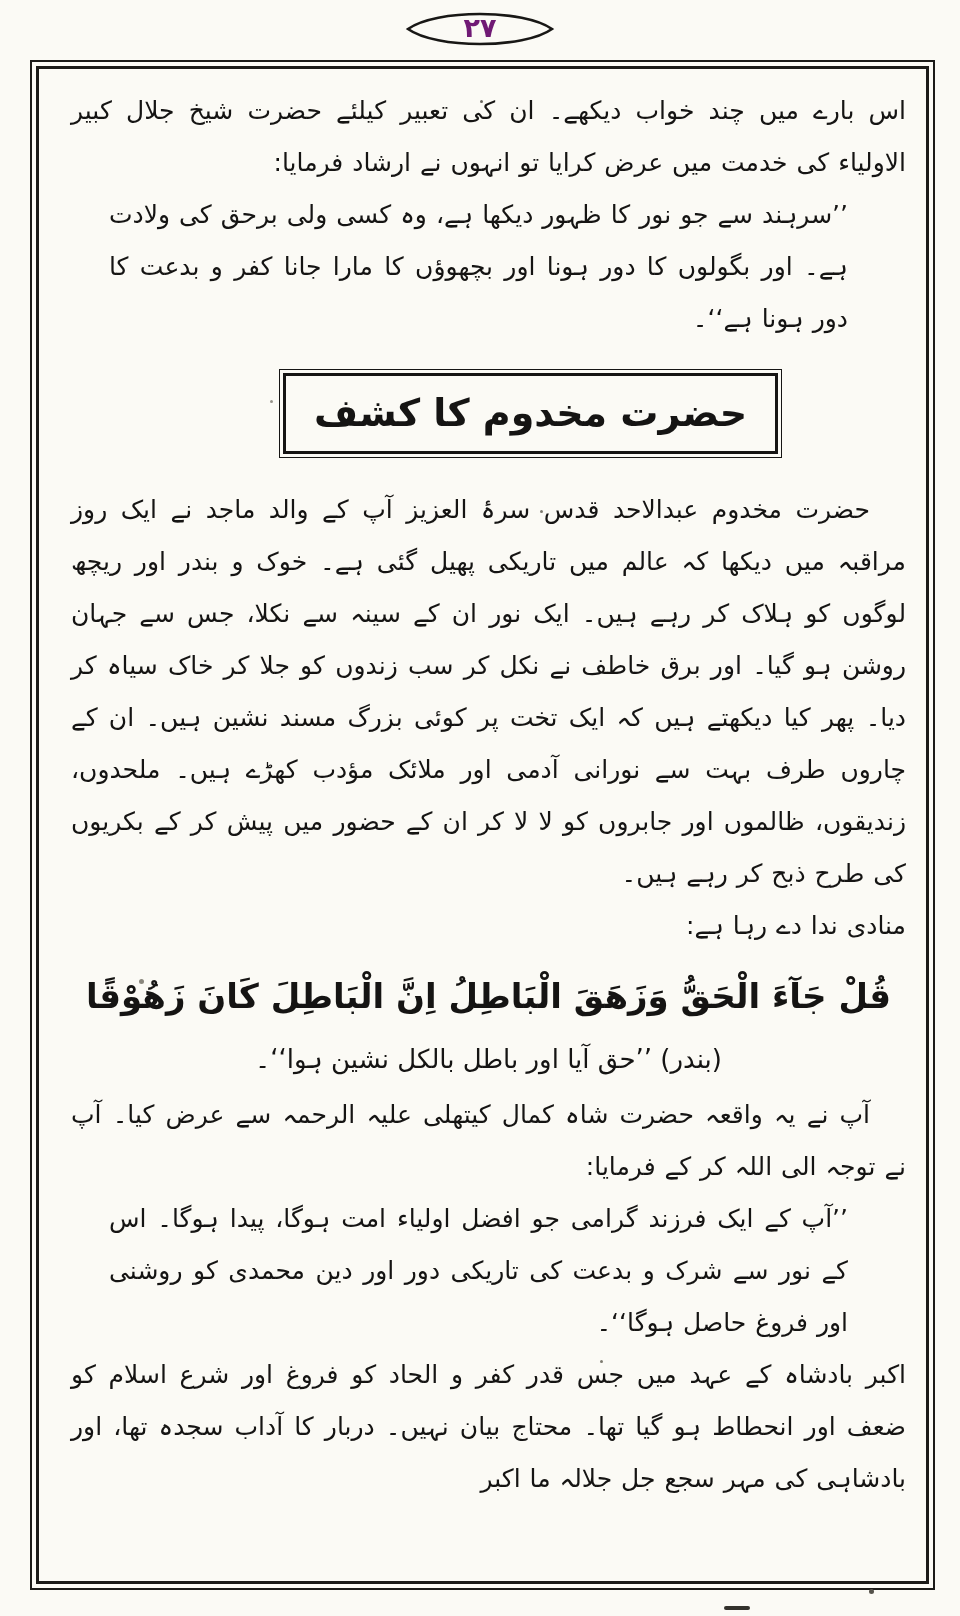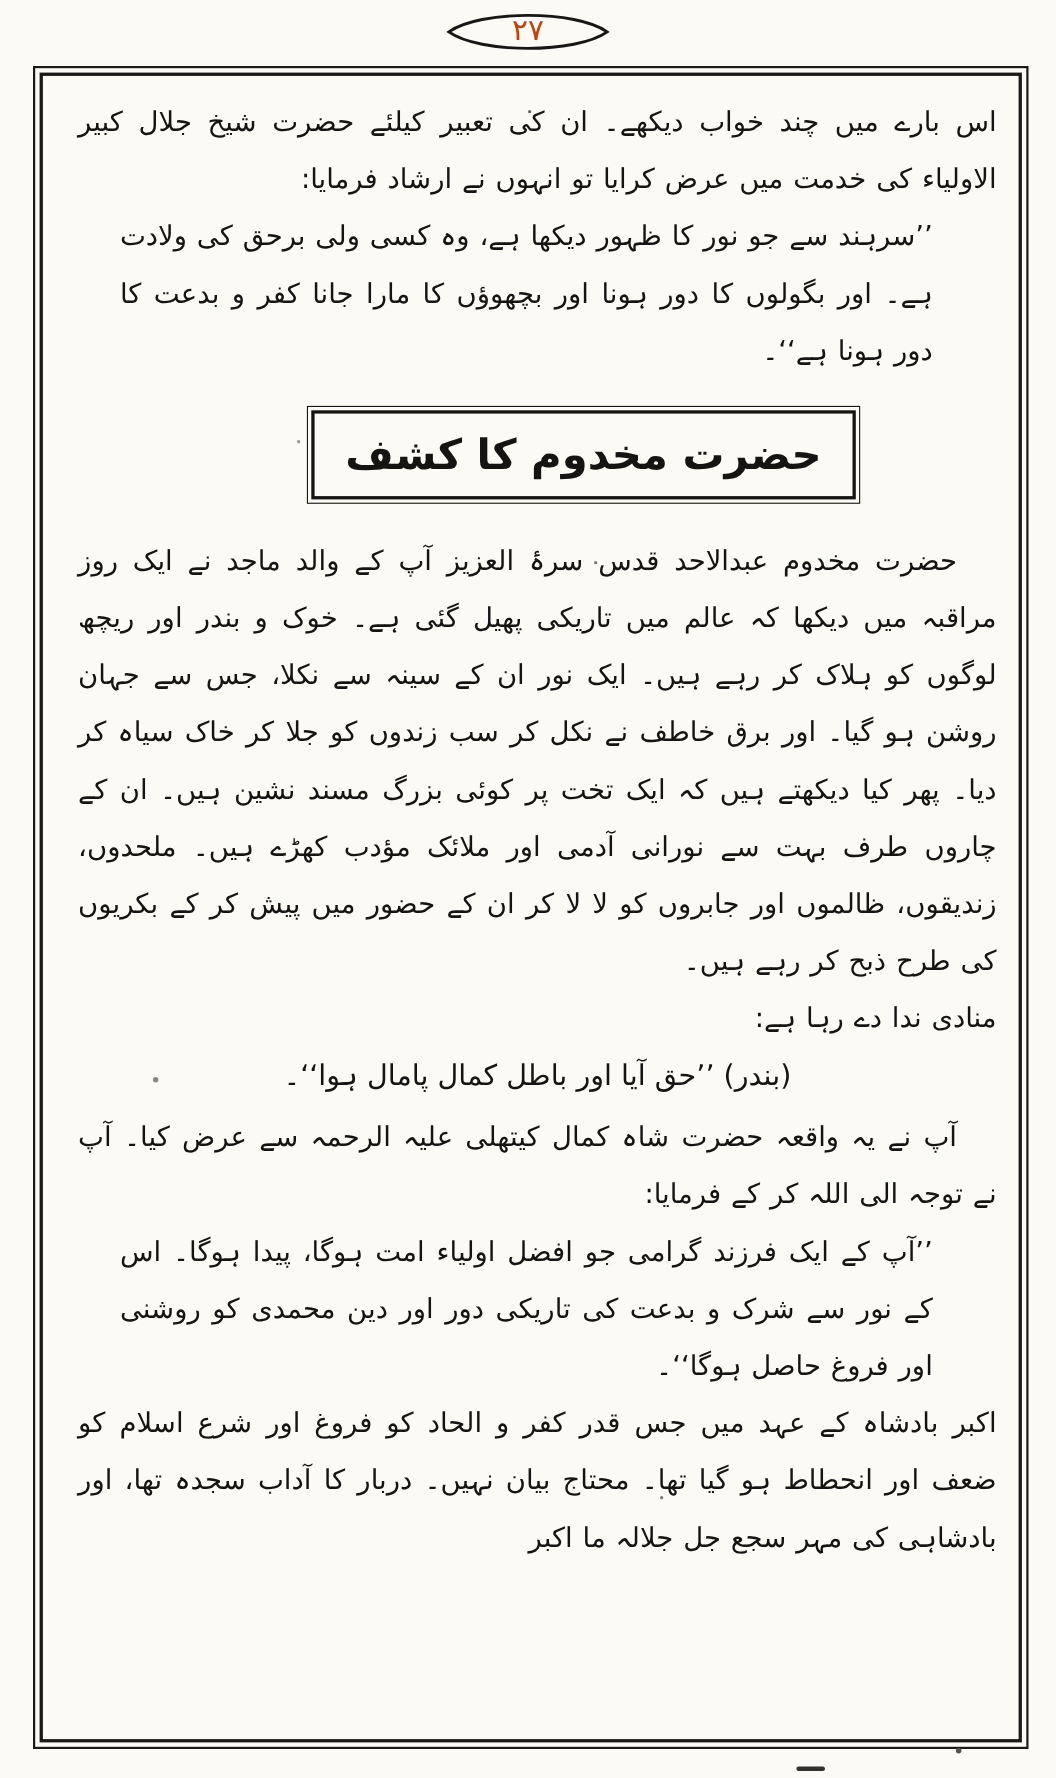--- a/index.html
+++ b/index.html
@@ -18,21 +18,21 @@
     top: 5px;
     left: 50%;
     transform: translateX(-50%);
     width: 156px;
     height: 48px;
   }
   .cartouche svg { position: absolute; inset: 0; }
   .cartouche .num {
     position: absolute; inset: 0;
     display: flex; align-items: center; justify-content: center;
-    font-size: 27px; font-weight: normal; color: #c2410c;
+    font-size: 27px; font-weight: bold; color: #701a75;
     padding-bottom: 3px;
   }
 
   
   .frame {
     position: absolute;
     top: 60px; left: 30px; right: 25px; bottom: 26px;
     border: 2px solid #1b1a18;
     padding: 4px;
     background: #fbfaf5;
@@ -126,24 +126,25 @@
     <p class="quote">’’سرہند سے جو نور کا ظہور دیکھا ہے، وہ کسی ولی برحق کی ولادت ہے۔ اور بگولوں کا دور ہونا اور بچھوؤں کا مارا جانا کفر و بدعت کا دور ہونا ہے‘‘۔</p>
 
     <div class="heading-row shifted">
       <span class="heading-box">حضرت مخدوم کا کشف</span>
     </div>
 
     <p class="para">حضرت مخدوم عبدالاحد قدس سرۂ العزیز آپ کے والد ماجد نے ایک روز مراقبہ میں دیکھا کہ عالم میں تاریکی پھیل گئی ہے۔ خوک و بندر اور ریچھ لوگوں کو ہلاک کر رہے ہیں۔ ایک نور ان کے سینہ سے نکلا، جس سے جہان روشن ہو گیا۔ اور برق خاطف نے نکل کر سب زندوں کو جلا کر خاک سیاہ کر دیا۔ پھر کیا دیکھتے ہیں کہ ایک تخت پر کوئی بزرگ مسند نشین ہیں۔ ان کے چاروں طرف بہت سے نورانی آدمی اور ملائک مؤدب کھڑے ہیں۔ ملحدوں، زندیقوں، ظالموں اور جابروں کو لا لا کر ان کے حضور میں پیش کر کے بکریوں کی طرح ذبح کر رہے ہیں۔</p>
 
     <p class="para no-indent">منادی ندا دے رہا ہے:</p>
 
+    <p class="verse">قُلْ جَآءَ الْحَقُّ وَزَهَقَ الْبَاطِلُ اِنَّ الْبَاطِلَ كَانَ زَهُوْقًا</p>
 
     <p class="translation">
       <span>(بندر)</span>
-      <span>’’حق آیا اور باطل کمال پامال ہوا‘‘۔</span>
+      <span>’’حق آیا اور باطل بالکل نشین ہوا‘‘۔</span>
     </p>
 
     <p class="para">آپ نے یہ واقعہ حضرت شاہ کمال کیتھلی علیہ الرحمہ سے عرض کیا۔ آپ نے توجہ الی اللہ کر کے فرمایا:</p>
 
     <p class="quote">’’آپ کے ایک فرزند گرامی جو افضل اولیاء امت ہوگا، پیدا ہوگا۔ اس کے نور سے شرک و بدعت کی تاریکی دور اور دین محمدی کو روشنی اور فروغ حاصل ہوگا‘‘۔</p>
 
 
     <p class="para no-indent">اکبر بادشاہ کے عہد میں جس قدر کفر و الحاد کو فروغ اور شرع اسلام کو ضعف اور انحطاط ہو گیا تھا۔ محتاج بیان نہیں۔ دربار کا آداب سجدہ تھا، اور بادشاہی کی مہر سجع جل جلالہ ما اکبر</p>
 
   </div>

